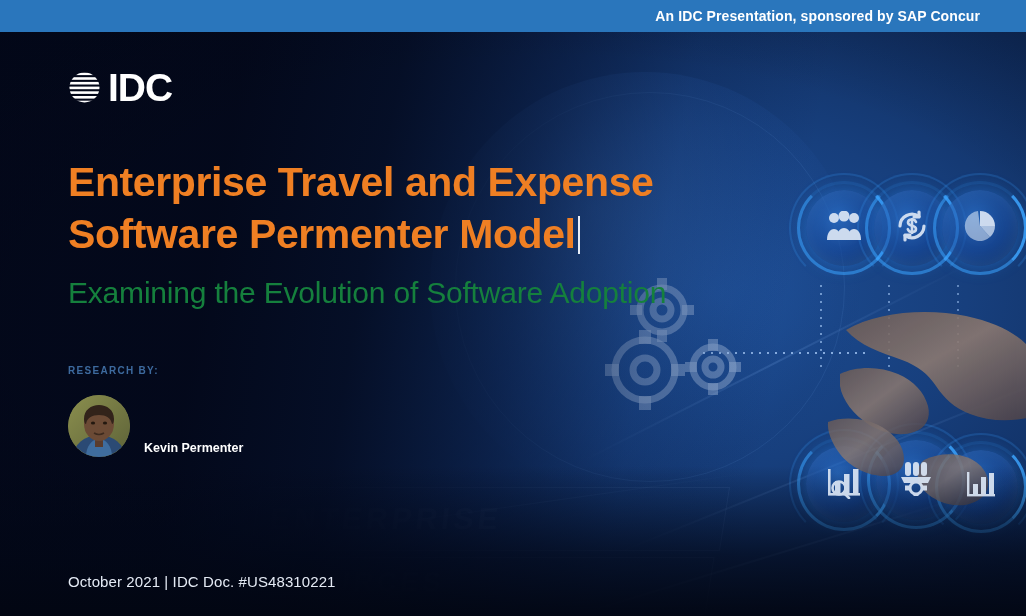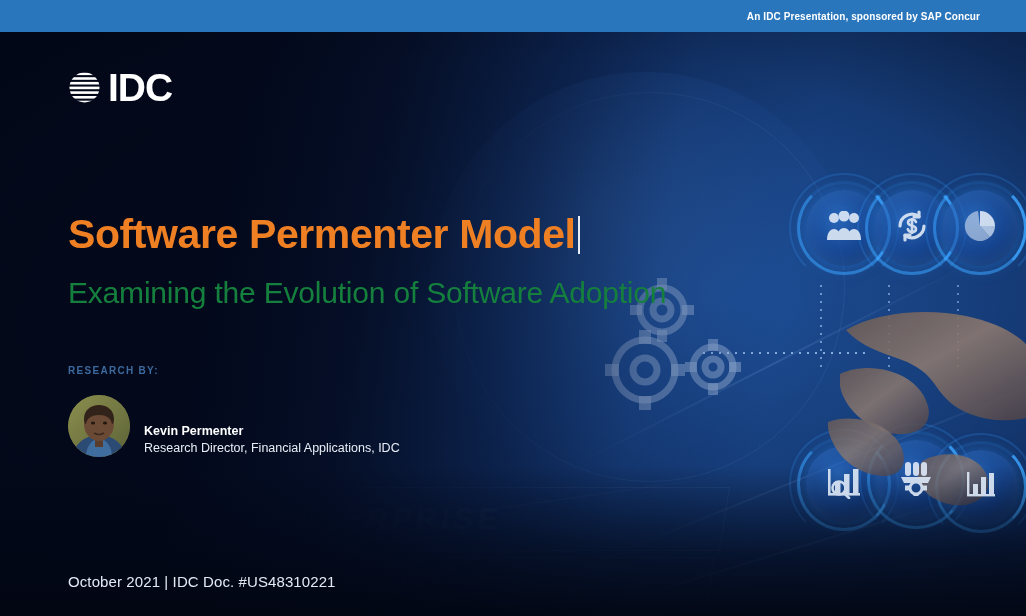--- a/index.html
+++ b/index.html
@@ -11,21 +11,21 @@
 
   .page { position:relative; width:1026px; height:616px; overflow:hidden; }
 
   
   .banner {
     position:absolute; left:0; top:0; width:1026px; height:32px;
     background:#2a76bc; z-index:40;
   }
   .banner-text {
     position:absolute; right:46px; top:50%; transform:translateY(-50%);
-    color:#ffffff; font-size:10px; font-weight:bold; letter-spacing:.1px;
+    color:#ffffff; font-size:14px; font-weight:bold; letter-spacing:.1px;
     white-space:nowrap;
   }
 
   
   .art { position:absolute; left:0; top:32px; width:1026px; height:584px; overflow:hidden; }
 
   .bg-base {
     position:absolute; inset:0;
     background:
       radial-gradient(110% 130% at 70% 45%, #1d4d93 0%, #173f7d 22%, #102d5e 42%, #081a3d 62%, #030a1c 85%);
@@ -344,21 +344,21 @@
             <rect x="0" y="20.3" width="33" height="2.6"></rect>
             <rect x="0" y="25.0" width="33" height="2.6"></rect>
             <rect x="0" y="29.7" width="33" height="2.6"></rect>
           </g>
         </svg>
       </span>
       <span class="logo-word">IDC</span>
     </div>
 
     <h1 class="title">
-      <br>
+      <span>Enterprise Travel and Expense</span><br>
       <span>Software Permenter Model</span><span class="caret"></span>
     </h1>
 
     <h2 class="subtitle">
       <span>Examining the Evolution of Software Adoption</span><br>
     </h2>
 
     <div class="research-label">RESEARCH BY:</div>
 
     <div class="byline">
@@ -381,20 +381,19 @@
             <ellipse cx="31" cy="29" rx="15" ry="17" fill="#6b4a35"></ellipse>
             <path d="M16 24c0-9 7-14 15-14s15 5 15 14c0 3-1 5-2 5-1-6-6-9-13-9s-12 3-13 9c-1 0-2-2-2-5z" fill="#32231a"></path>
             <ellipse cx="25" cy="28" rx="2.1" ry="1.5" fill="#23180f"></ellipse>
             <ellipse cx="37" cy="28" rx="2.1" ry="1.5" fill="#23180f"></ellipse>
             <path d="M26 38q5 3 10 0" stroke="#3d2a1e" stroke-width="1.6" fill="none"></path>
           </g>
         </svg>
       </div>
       <div class="byline-text">
         <div class="byline-name">Kevin Permenter</div>
-        <div class="byline-role">Research Director, Financial Applications, IDC</div>
       </div>
     </div>
 
     <div class="footer">October 2021  |  IDC Doc. #US48310221</div>
 
   </div>
 </div>
 
 </body></html>

